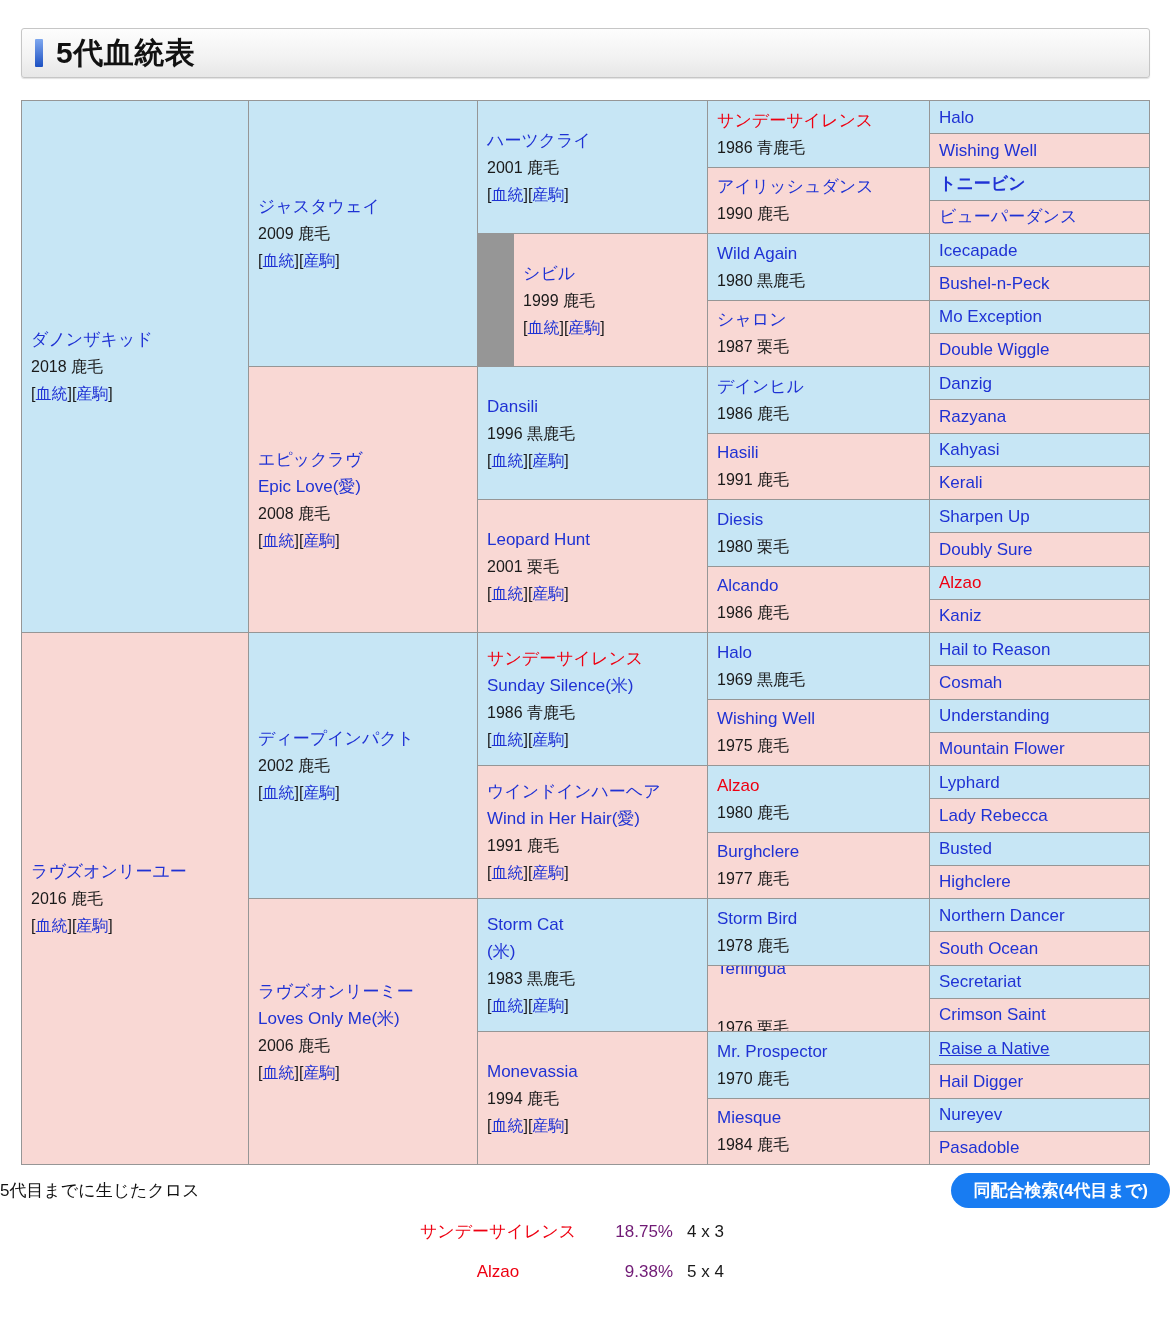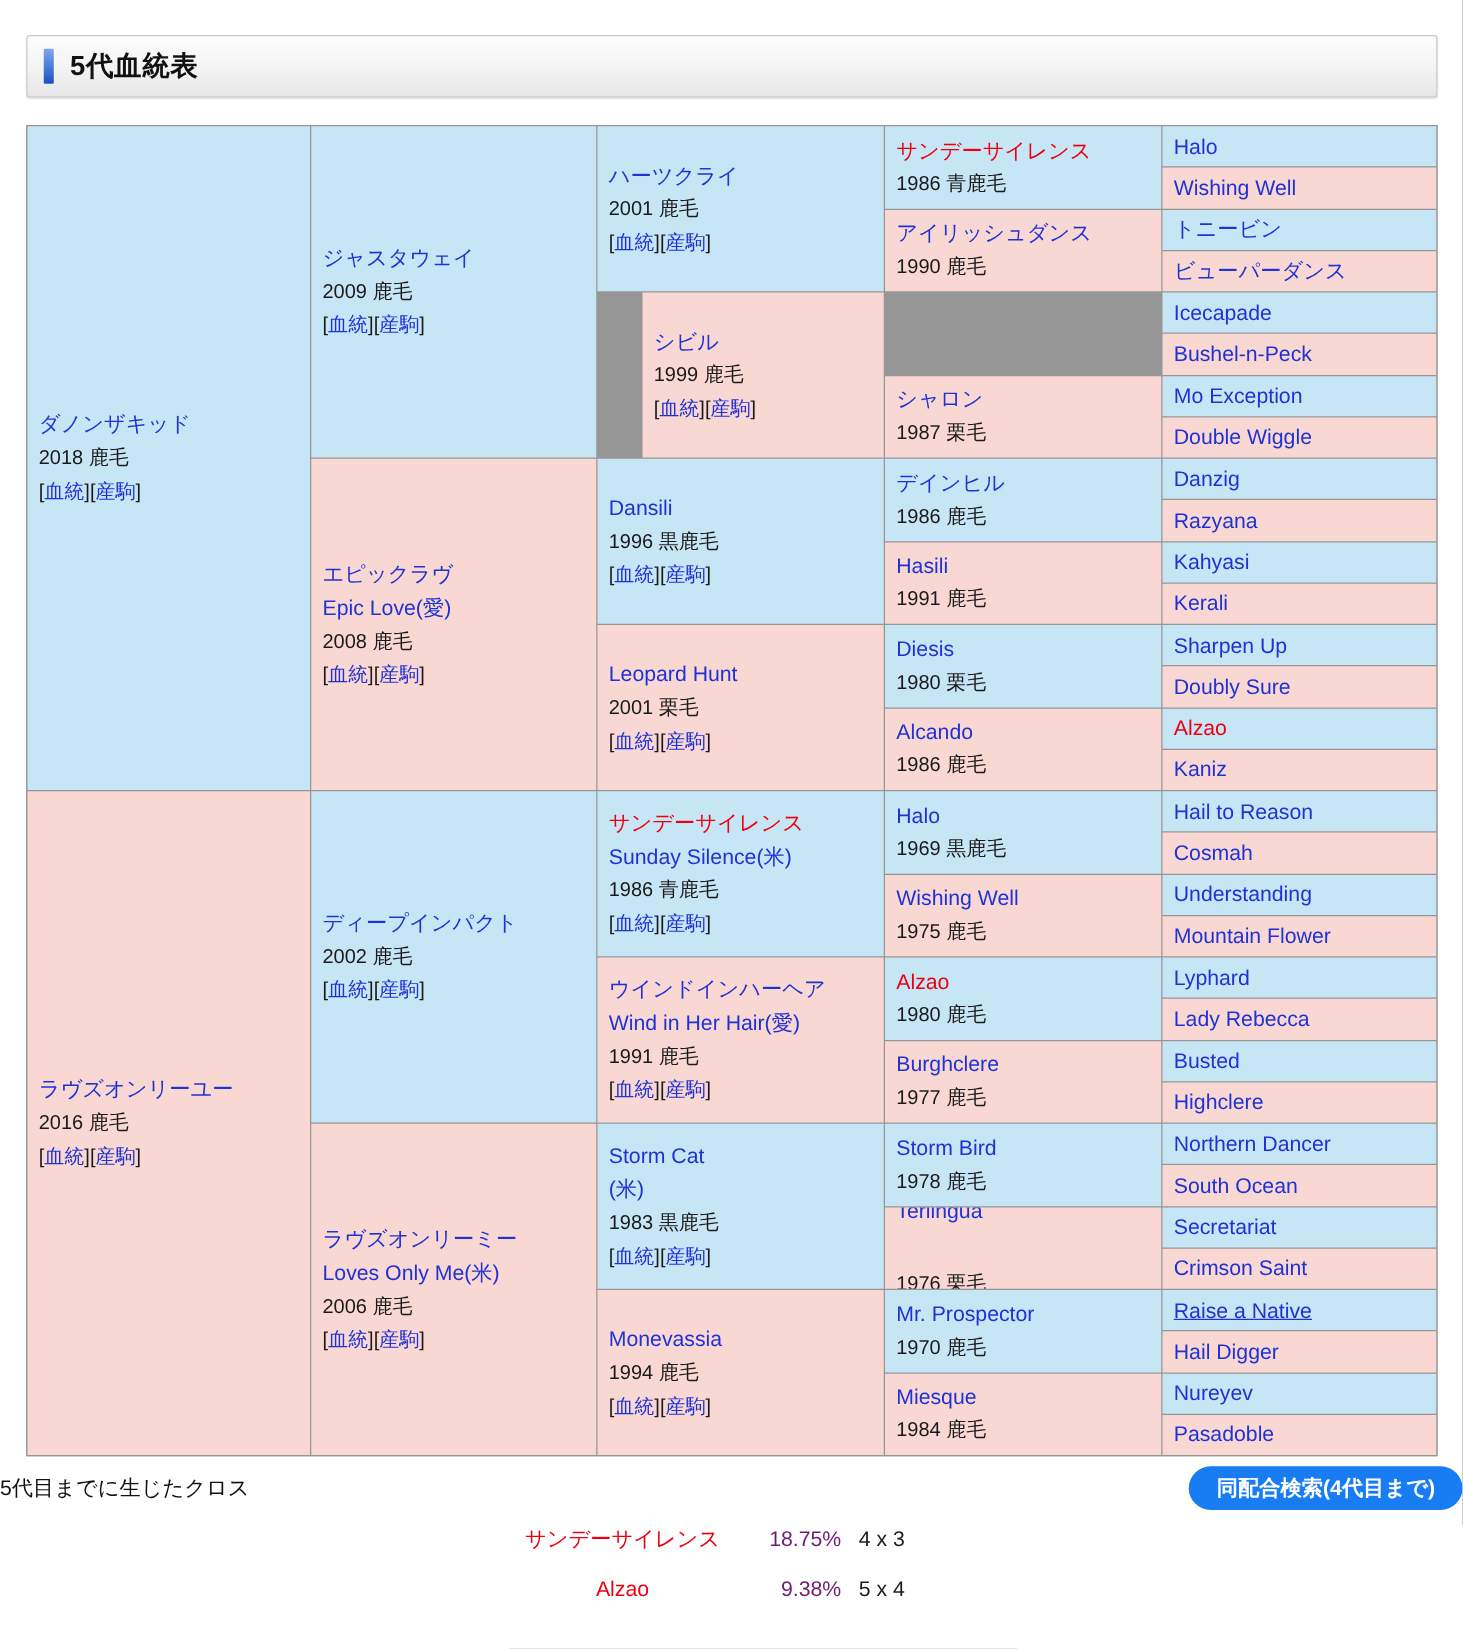--- a/index.html
+++ b/index.html
@@ -16,21 +16,21 @@
     border:1px solid #c6c6c6;border-radius:3px;
     background:linear-gradient(#fdfdfd,#f3f3f3 55%,#e7e7e7);
     box-shadow:0 1px 1px rgba(0,0,0,.12);
     display:flex;align-items:center;
   }
   .accent{
     width:8px;height:28px;margin-left:13px;border-radius:1px;
     background:linear-gradient(#7fa8ef,#1c50c2);
   }
   .title{
-    margin:0 0 0 13px;font-size:22px;font-weight:bold;color:#111;
+    margin:0 0 0 13px;font-size:30px;font-weight:bold;color:#111;
     letter-spacing:.5px;
   }
 
   
   .pedigree{
     display:grid;
     grid-template-columns:226px 228px 229px 221px 219px;
     grid-auto-rows:32.25px;
     gap:1px;
     background:var(--border);
@@ -157,20 +157,24 @@
         <span class="plinks"><span>[</span><span class="lnk">血統</span><span>]</span><span>[</span><span class="lnk">産駒</span><span>]</span></span>
       </div>
       <div class="cell male" style="grid-area: 1 / 4 / span 2;">
         <span class="hname red">サンデーサイレンス</span>
         <span class="year">1986 青鹿毛</span>
       </div>
       <div class="cell female" style="grid-area: 3 / 4 / span 2;">
         <span class="hname">アイリッシュダンス</span>
         <span class="year">1990 鹿毛</span>
       </div>
+      <div class="cell male" style="grid-area: 5 / 4 / span 2;">
+        <span class="hname">Wild Again</span>
+        <span class="year">1980 黒鹿毛</span>
+      </div>
       <div class="cell female" style="grid-area: 7 / 4 / span 2;">
         <span class="hname">シャロン</span>
         <span class="year">1987 栗毛</span>
       </div>
       <div class="cell male" style="grid-area: 9 / 4 / span 2;">
         <span class="hname">デインヒル</span>
         <span class="year">1986 鹿毛</span>
       </div>
       <div class="cell female" style="grid-area: 11 / 4 / span 2;">
         <span class="hname">Hasili</span>
@@ -215,21 +219,21 @@
       <div class="cell female" style="grid-area: 31 / 4 / span 2;">
         <span class="hname">Miesque</span>
         <span class="year">1984 鹿毛</span>
       </div>
       <div class="cell male" style="grid-area: 1 / 5 / span 1;">
         <span class="hname">Halo</span>
       </div>
       <div class="cell female" style="grid-area: 2 / 5 / span 1;">
         <span class="hname">Wishing Well</span>
       </div>
-      <div class="cell male" style="grid-area: 3 / 5 / span 1;">
+      <div class="cell male" style="grid-area: 3 / 5 / span 1; font-weight: bold;">
         <span class="hname">トニービン</span>
       </div>
       <div class="cell male" style="grid-area: 5 / 5 / span 1;">
         <span class="hname">Icecapade</span>
       </div>
       <div class="cell female" style="grid-area: 4 / 5 / span 1;">
         <span class="hname">ビューパーダンス</span>
       </div>
       <div class="cell female" style="grid-area: 6 / 5 / span 1;">
         <span class="hname">Bushel-n-Peck</span>

